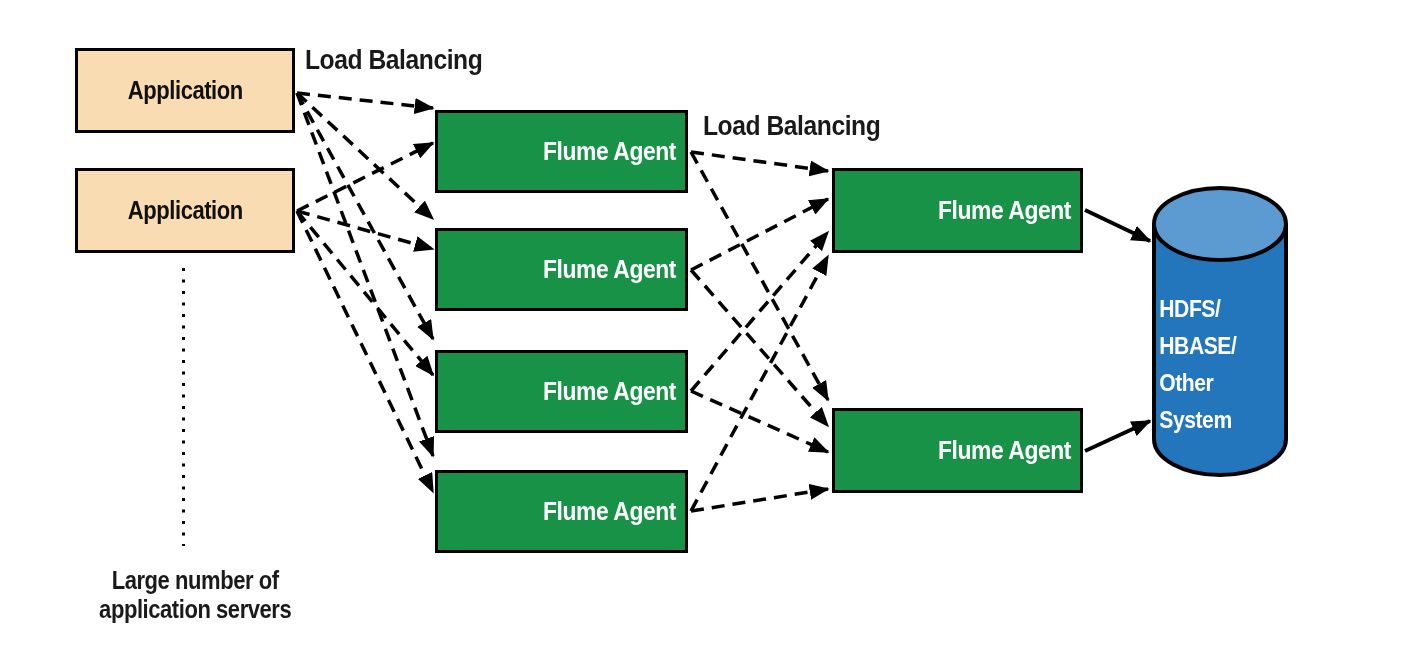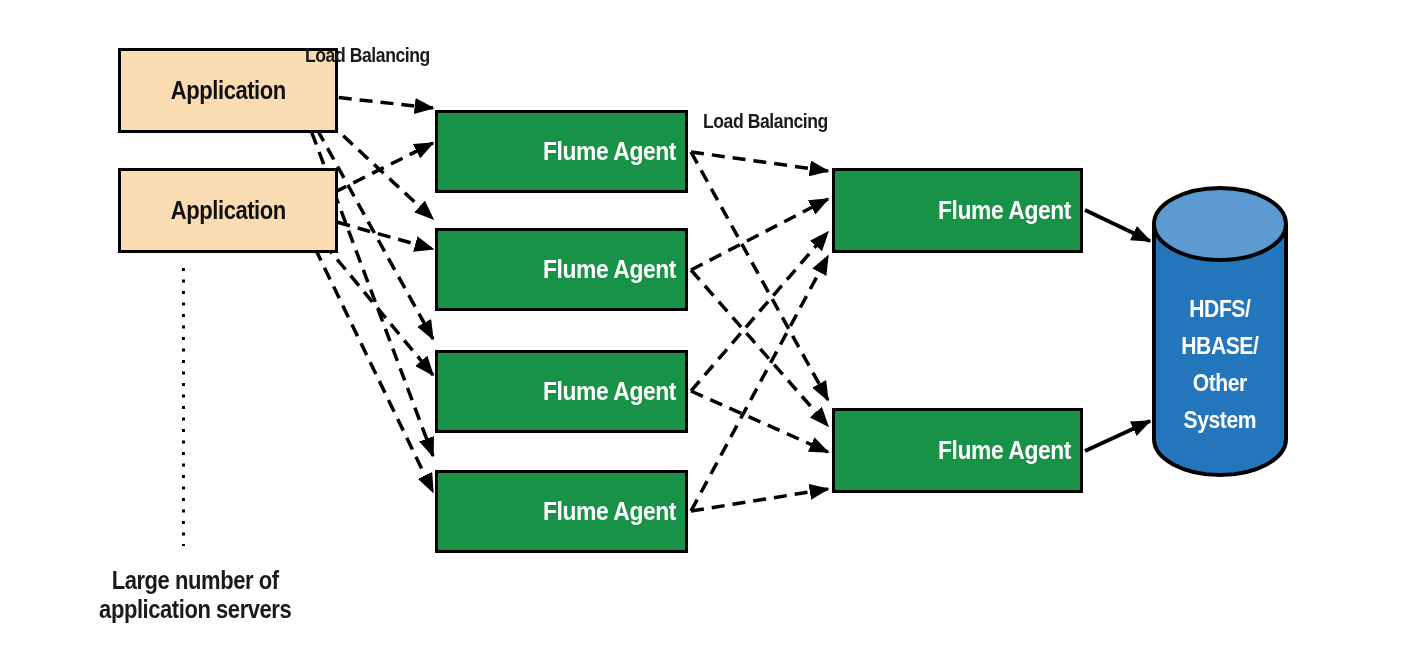--- a/index.html
+++ b/index.html
@@ -22,60 +22,58 @@
     border: 3.5px solid var(--line-color, #000);
     display: flex;
     align-items: center;
     justify-content: center;
   }
   .app-node {
     background: var(--app-fill, #fadcb3);
     color: #111111;
     font-size: 25px;
     font-weight: 700;
-    margin-left: 43px;
   }
   .agent-node {
     background: var(--agent-fill, #189247);
     color: var(--agent-text, #ffffff);
     font-size: 26px;
     font-weight: 700;
     justify-content: flex-end;
   }
   .condensed {
     display: inline-block;
     transform: scaleX(0.88);
     transform-origin: center center;
     white-space: nowrap;
     letter-spacing: -0.5px;
   }
   .flow-label {
     position: absolute;
     color: #1a1a1a;
-    font-size: 20px;
+    font-size: 28px;
     font-weight: 700;
     white-space: nowrap;
   }
   .flow-label .condensed { transform-origin: left center; }
   .caption {
     position: absolute;
     color: #1a1a1a;
     font-size: 25px;
     font-weight: 700;
     text-align: center;
     line-height: 29px;
   }
   .caption .condensed { white-space: pre-line; transform-origin: center top; }
   .cyl-label {
     position: absolute;
     left: 1154px; top: 290px; width: 132px;
     color: #ffffff;
     font-size: 24px;
     font-weight: 700;
-    text-align: center;
     line-height: 37px;
   }
   .cyl-label .condensed { white-space: pre-line; transform-origin: center top; }
 </style>
 </head>
 <body>
 
 <div class="canvas">
 
   <svg class="layer" viewBox="0 0 1422 668" xmlns="http://www.w3.org/2000/svg">

